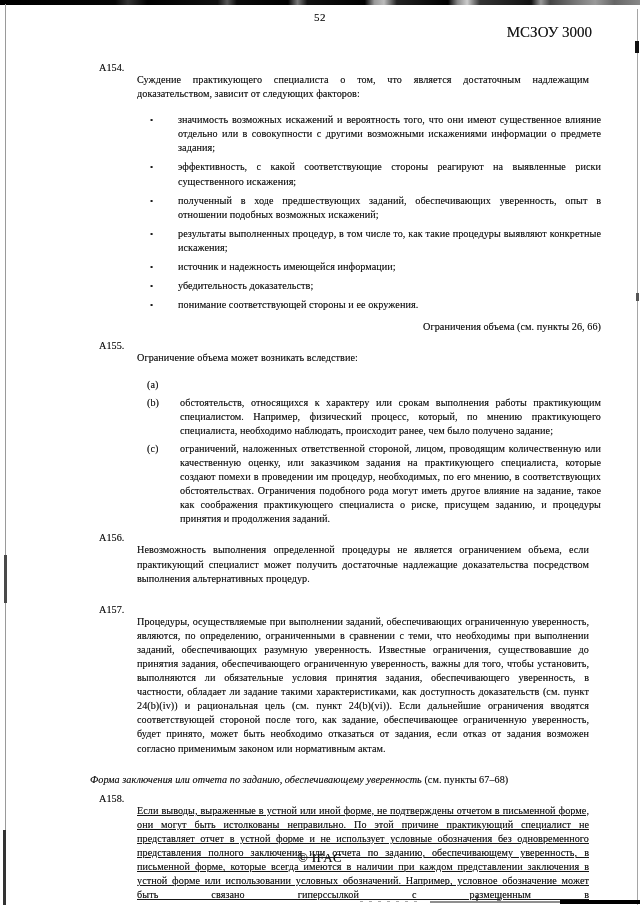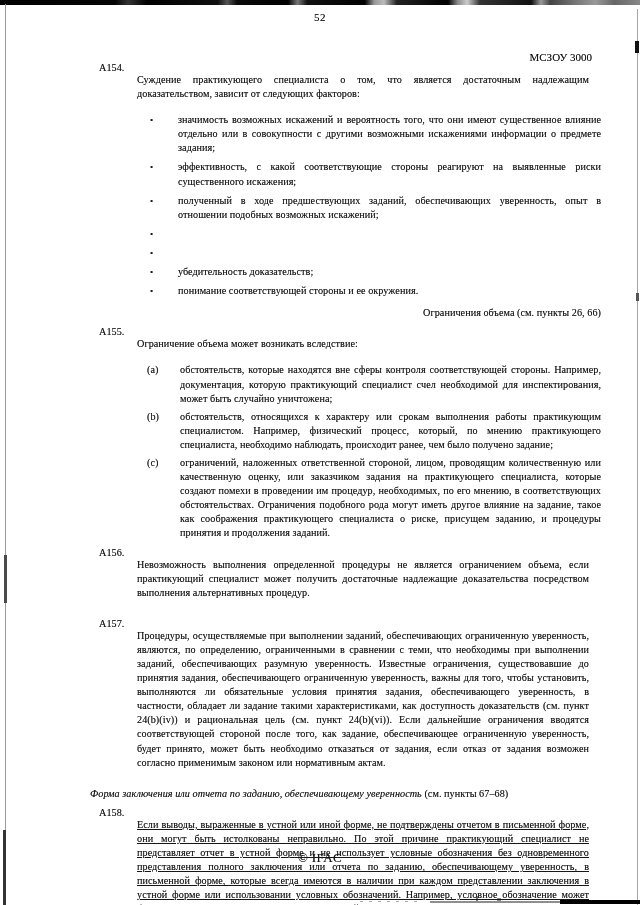--- a/index.html
+++ b/index.html
@@ -36,21 +36,21 @@
     .bottom-tick1 { bottom: 4px; left: 476px; width: 2px; height: 5px; background: #777; }
     .bottom-tick2 { bottom: 4px; left: 497px; width: 4px; height: 3px; background: #888; }
     .bottom-dots { bottom: 3px; left: 360px; width: 60px; height: 1px;
       background: repeating-linear-gradient(90deg, #aaa 0 3px, transparent 3px 9px); }
 
     
     .page-number {
       position: absolute; top: 11px; left: 0; width: 100%;
       text-align: center; font-size: 11px; letter-spacing: 0.5px;
     }
-    .doc-code { position: absolute; top: 51px; right: 48px; font-size: 11px; }
+    .doc-code { position: absolute; top: 24px; right: 48px; font-size: 15px; }
     .footer {
       position: absolute; top: 850px; left: 0; width: 100%;
       text-align: center; font-size: 13px; letter-spacing: 0.4px;
     }
 
     
     .content {
       position: absolute; top: 56px; left: 90px; width: 511px;
       font-size: 10.2px; line-height: 14.1px; letter-spacing: 0.05px;
     }
@@ -113,24 +113,26 @@
               <span class="bullet-text">эффективность, с какой соответствующие стороны реагируют на выявленные риски существенного искажения;</span>
             </div>
 
             <div class="bullet-row">
               <span class="bullet-marker">•</span>
               <span class="bullet-text">полученный в ходе предшествующих заданий, обеспечивающих уверенность, опыт в отношении подобных возможных искажений;</span>
             </div>
 
             <div class="bullet-row">
               <span class="bullet-marker">•</span>
-            </div>
-
-            <div class="bullet-row">
-              <span class="bullet-marker">•</span>
+              <span class="bullet-text">результаты выполненных процедур, в том числе то, как такие процедуры выявляют конкретные искажения;</span>
+            </div>
+
+            <div class="bullet-row">
+              <span class="bullet-marker">•</span>
+              <span class="bullet-text">источник и надежность имеющейся информации;</span>
             </div>
 
             <div class="bullet-row">
               <span class="bullet-marker">•</span>
               <span class="bullet-text">убедительность доказательств;</span>
             </div>
 
             <div class="bullet-row">
               <span class="bullet-marker">•</span>
               <span class="bullet-text">понимание соответствующей стороны и ее окружения.</span>
@@ -142,21 +144,20 @@
     <div class="scope-heading">Ограничения объема (см. пункты 26, 66)</div>
 
     <section class="para">
       <span class="plabel">A155.</span>
       <div class="pbody">
         <p>Ограничение объема может возникать вследствие:</p>
         <div class="alpha-list">
 
             <div class="alpha-row">
               <span class="alpha-marker">(a)</span>
-              <span class="alpha-text">обстоятельств, которые находятся вне сферы контроля соответствующей стороны. Например, документация, которую практикующий специалист счел необходимой для инспектирования, может быть случайно уничтожена;</span>
             </div>
 
             <div class="alpha-row">
               <span class="alpha-marker">(b)</span>
               <span class="alpha-text">обстоятельств, относящихся к характеру или срокам выполнения работы практикующим специалистом. Например, физический процесс, который, по мнению практикующего специалиста, необходимо наблюдать, происходит ранее, чем было получено задание;</span>
             </div>
 
             <div class="alpha-row">
               <span class="alpha-marker">(c)</span>
               <span class="alpha-text">ограничений, наложенных ответственной стороной, лицом, проводящим количественную или качественную оценку, или заказчиком задания на практикующего специалиста, которые создают помехи в проведении им процедур, необходимых, по его мнению, в соответствующих обстоятельствах. Ограничения подобного рода могут иметь другое влияние на задание, такое как соображения практикующего специалиста о риске, присущем заданию, и процедуры принятия и продолжения заданий.</span>

